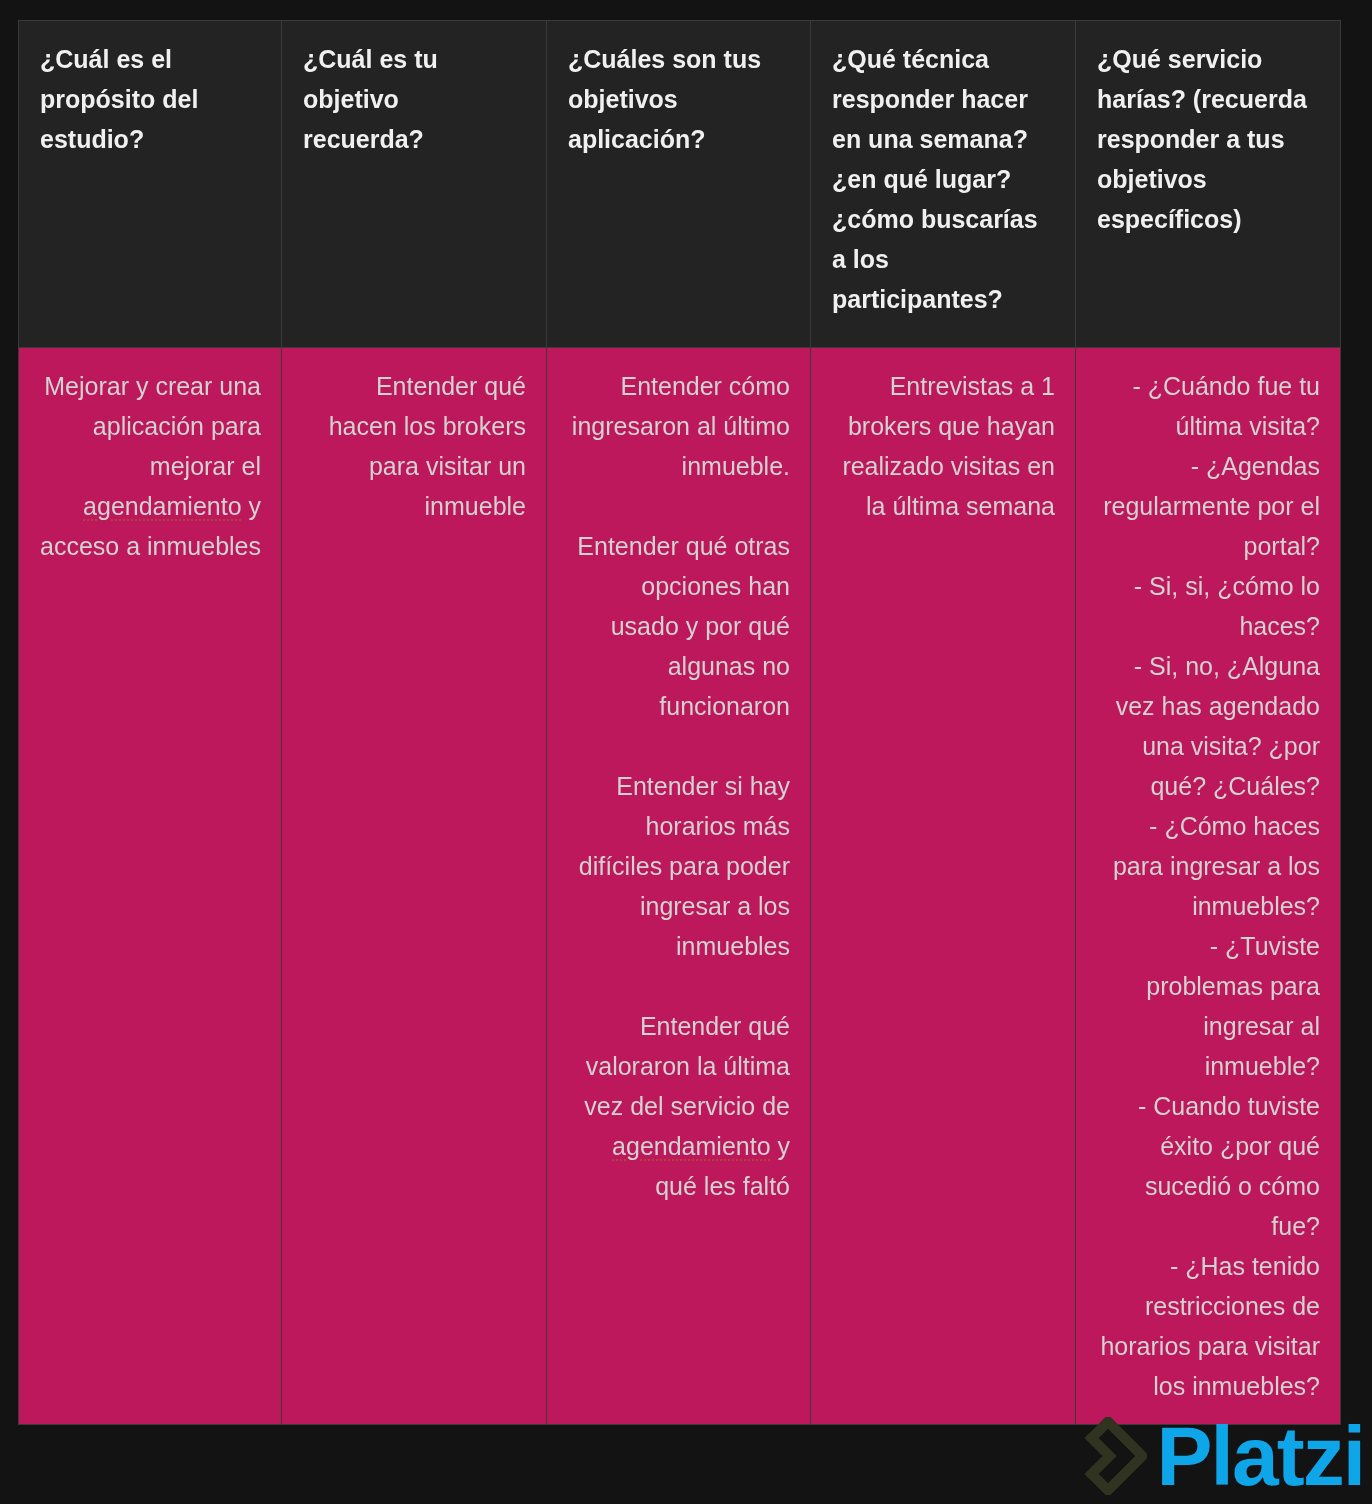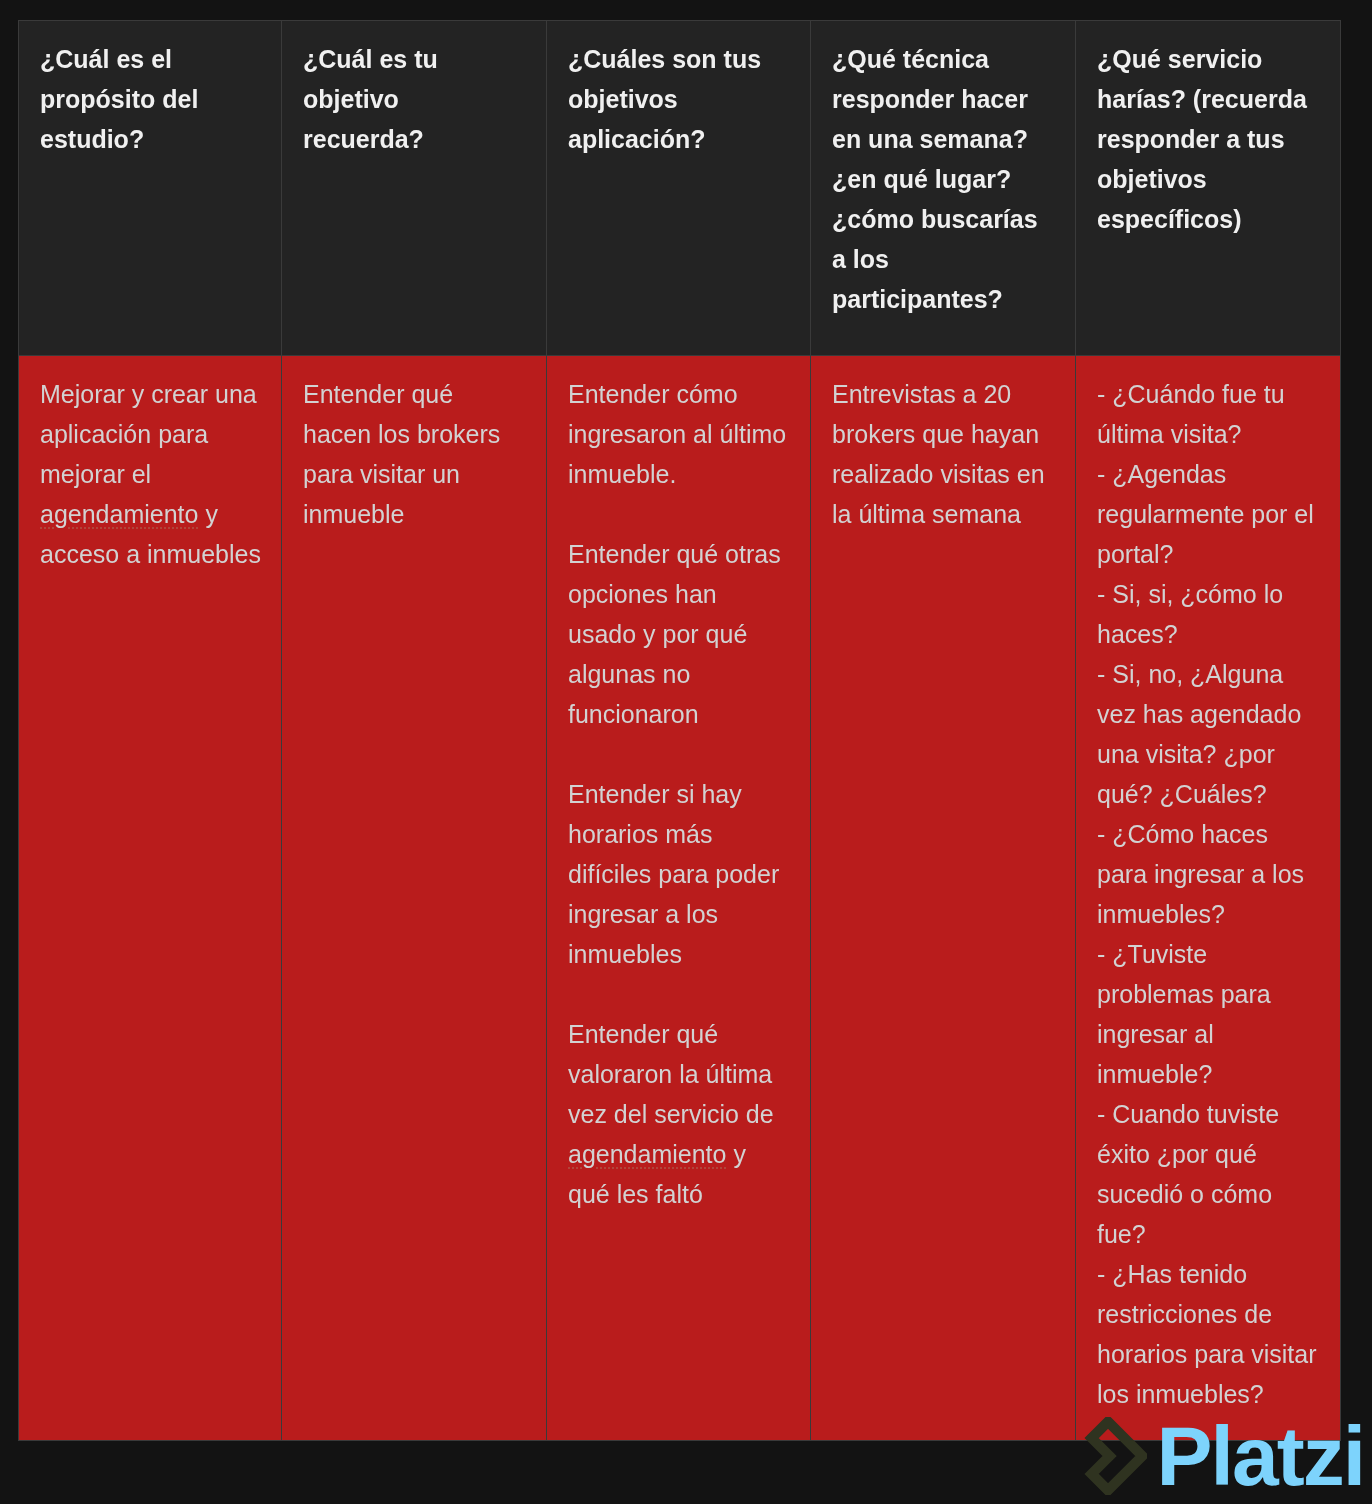--- a/index.html
+++ b/index.html
@@ -28,21 +28,21 @@
   }
   #watermark .wm-mark {
     width: 78px;
     height: 78px;
     flex: none;
   }
   #watermark .wm-word {
     font-size: 84px;
     font-weight: 700;
     letter-spacing: -2px;
-    color: #7dd3fc;
+    color: #0ea5e9;
     line-height: 1;
   }
 
   
   #research-table {
     position: absolute;
     left: 18px;
     top: 20px;
     width: 1322px;
     border-collapse: collapse;
@@ -53,38 +53,39 @@
   #research-table col.c2 { width: 265px; }
   #research-table col.c3 { width: 264px; }
   #research-table col.c4 { width: 265px; }
   #research-table col.c5 { width: 265px; }
 
   #research-table th,
   #research-table td {
     border: 1px solid #3a3a3a;
     vertical-align: top;
     text-align: left;
-    padding: 18px 20px 26px 21px;
+    padding: 18px 20px 18px 21px;
   }
 
   #research-table th {
     background: #232323;
     color: #f0f0f0;
     font-weight: 700;
     font-size: 25px;
     line-height: 40px;
     height: 290px;
   }
 
   #research-table td {
-    background: #b91c1c;
+    background: #be185d;
     color: #d2d2d2;
     font-weight: 400;
     font-size: 25px;
     line-height: 40px;
+    text-align: right;
   }
 
   .cell-text {
     white-space: pre-wrap;
     word-wrap: break-word;
   }
 
   
   .misspelled {
     text-decoration: underline;
@@ -135,21 +136,21 @@
       <td>
         <div class="cell-text"><span>Entender cómo ingresaron al último inmueble.
 
 Entender qué otras opciones han usado y por qué algunas no funcionaron
 
 Entender si hay horarios más difíciles para poder ingresar a los inmuebles
 
 Entender qué valoraron la última vez del servicio de </span><span class="misspelled">agendamiento</span><span> y qué les faltó</span></div>
       </td>
       <td>
-        <div class="cell-text">Entrevistas a 20 brokers que hayan realizado visitas en la última semana</div>
+        <div class="cell-text">Entrevistas a 1 brokers que hayan realizado visitas en la última semana</div>
       </td>
       <td>
         <div class="cell-text">- ¿Cuándo fue tu última visita?
 - ¿Agendas regularmente por el portal?
 - Si, si, ¿cómo lo haces?
 - Si, no, ¿Alguna vez has agendado una visita? ¿por qué? ¿Cuáles?
 - ¿Cómo haces para ingresar a los inmuebles?
 - ¿Tuviste problemas para ingresar al inmueble?
 - Cuando tuviste éxito ¿por qué sucedió o cómo fue?
 - ¿Has tenido restricciones de horarios para visitar los inmuebles?</div>

